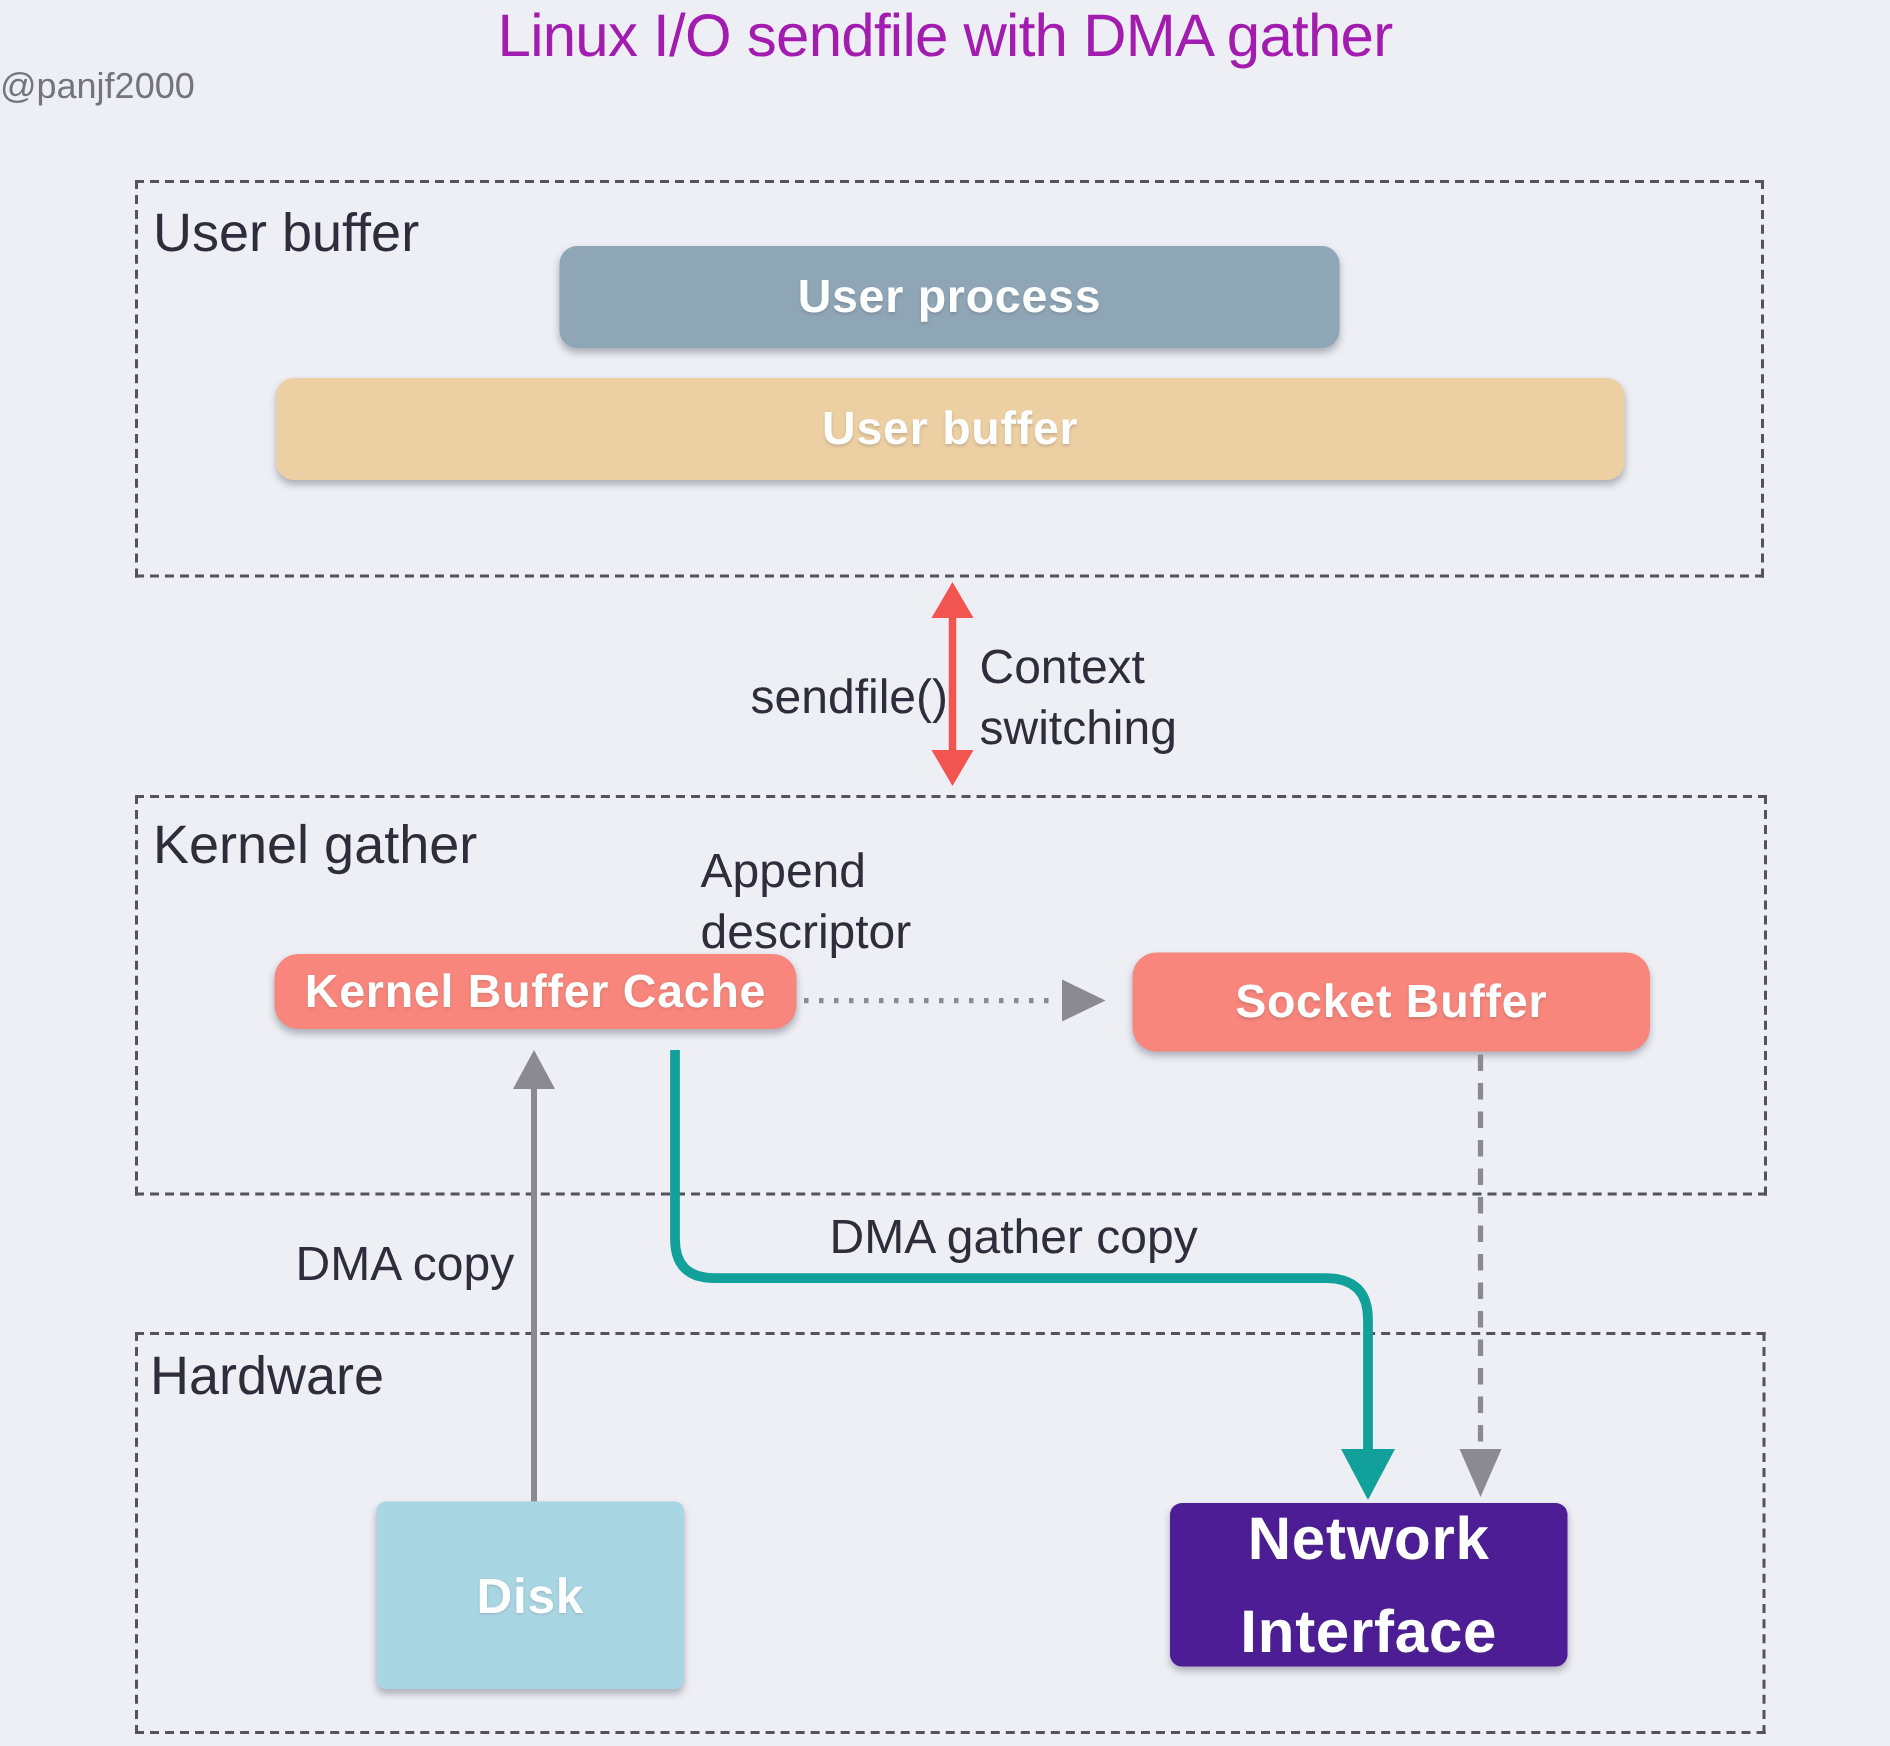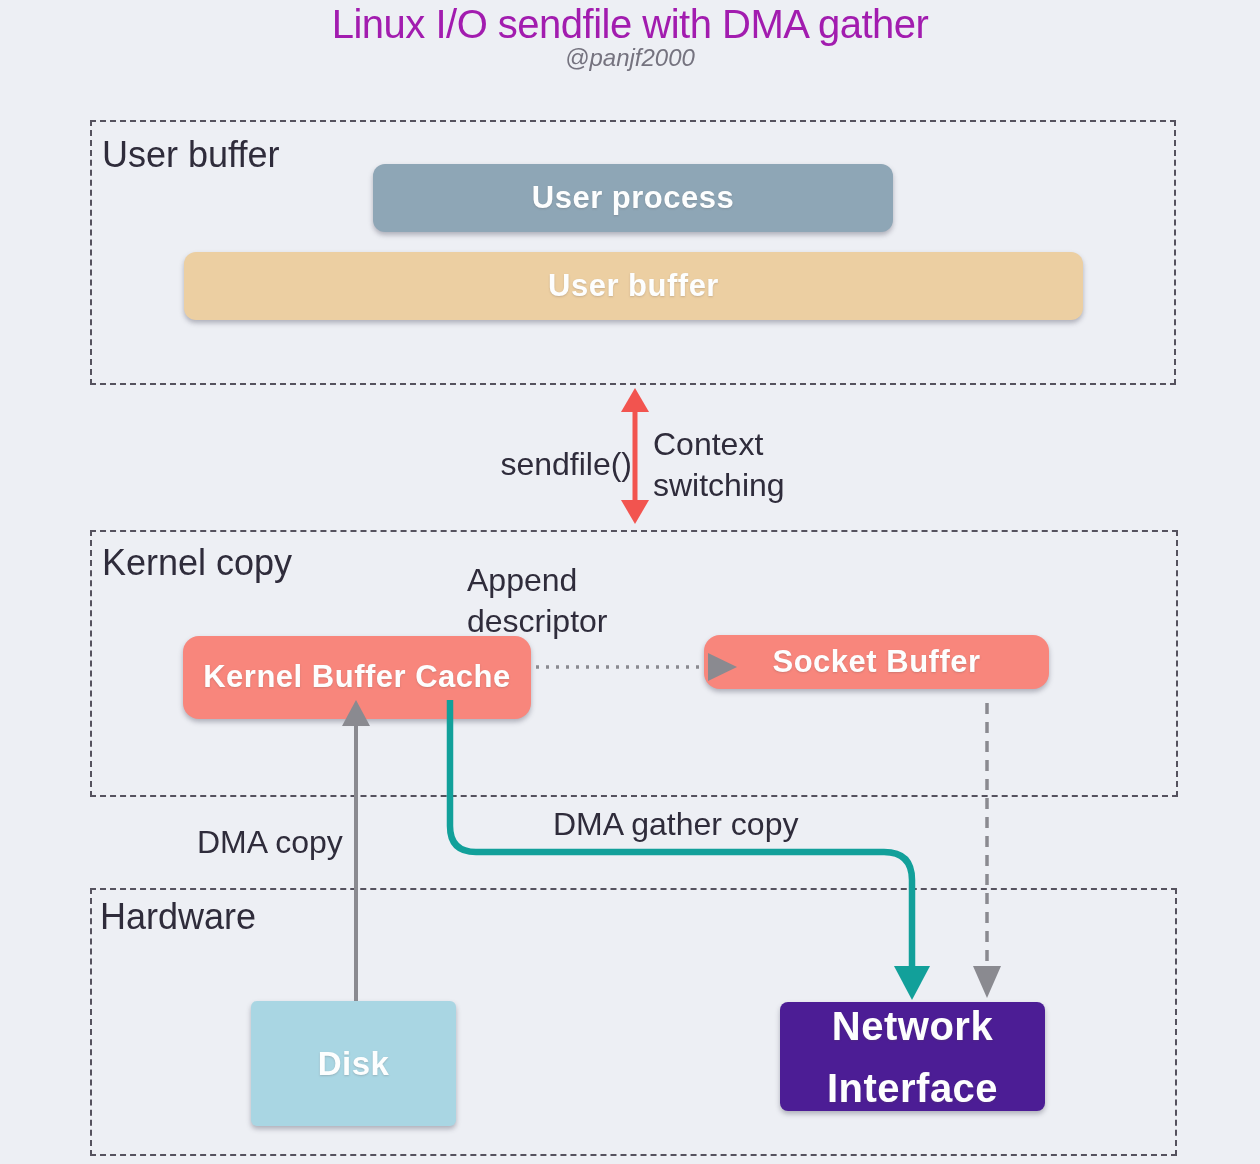--- a/index.html
+++ b/index.html
@@ -16,24 +16,22 @@
 
   .title {
     left: 0; top: 2px; width: 1260px;
     text-align: center;
     font-size: 40px;
     letter-spacing: -0.5px;
     color: #a21caf;
   }
   .subtitle {
     left: 0; top: 44px; width: 1260px;
-    text-align: center;
     font-size: 24px;
     color: #75737f;
-    font-style: italic;
   }
 
   .region {
     border: 2px dashed #55525e;
     background: transparent;
     box-sizing: border-box;
   }
   .region-label {
     font-size: 36px;
     color: #2f2c3b;
@@ -50,22 +48,22 @@
     font-weight: bold;
     font-size: 31px;
     letter-spacing: 0.5px;
     box-shadow: 0 3px 5px rgba(60,60,80,0.35);
     text-shadow: 0 1px 2px rgba(90,80,80,0.25);
     white-space: pre-line;
     line-height: 1.25;
   }
   .user-process { left: 373px; top: 164px; width: 520px; height: 68px; background: #8ea6b6; border-radius: 12px; }
   .user-buffer  { left: 184px; top: 252px; width: 899px; height: 68px; background: #eccfa2; border-radius: 12px; }
-  .kernel-buffer-cache { left: 183px; top: 636px; width: 348px; height: 83px; background: #f8867c; border-radius: 16px; }
-  .socket-buffer { left: 704px; top: 635px; width: 345px; height: 54px; background: #f8867c; border-radius: 16px; }
+  .kernel-buffer-cache { left: 183px; top: 636px; width: 348px; height: 50px; background: #f8867c; border-radius: 16px; }
+  .socket-buffer { left: 755px; top: 635px; width: 345px; height: 66px; background: #f8867c; border-radius: 16px; }
   .disk { left: 251px; top: 1001px; width: 205px; height: 125px; background: #a9d6e3; border-radius: 6px; font-size: 33px; }
   .network-interface { left: 780px; top: 1002px; width: 265px; height: 109px; background: #4c1d95; border-radius: 8px; font-size: 40px; line-height: 1.55; }
 
   .edge-label {
     font-size: 32px;
     color: #2f2c3b;
     white-space: pre-line;
     line-height: 1.28;
   }
   .lbl-sendfile { left: 432px; top: 444px; width: 200px; text-align: right; white-space: nowrap; }
@@ -83,21 +81,21 @@
 
   <div class="abs title">Linux I/O sendfile with DMA gather</div>
   <div class="abs subtitle">@panjf2000</div>
 
   <div class="abs region" style="left:90px; top:120px; width:1086px; height:265px;"></div>
   <div class="abs region-label" style="left:102px; top:134px;">User buffer</div>
   <div class="abs node user-process">User process</div>
   <div class="abs node user-buffer">User buffer</div>
 
   <div class="abs region" style="left:90px; top:530px; width:1088px; height:267px;"></div>
-  <div class="abs region-label" style="left:102px; top:542px;">Kernel copy</div>
+  <div class="abs region-label" style="left:102px; top:542px;">Kernel gather</div>
   <div class="abs node kernel-buffer-cache">Kernel Buffer Cache</div>
   <div class="abs node socket-buffer">Socket Buffer</div>
 
   <div class="abs region" style="left:90px; top:888px; width:1087px; height:268px;"></div>
   <div class="abs region-label" style="left:100px; top:896px;">Hardware</div>
   <div class="abs node disk">Disk</div>
   <div class="abs node network-interface">Network
 Interface</div>
 
   <svg class="overlay" width="1260" height="1164" viewBox="0 0 1260 1164">

